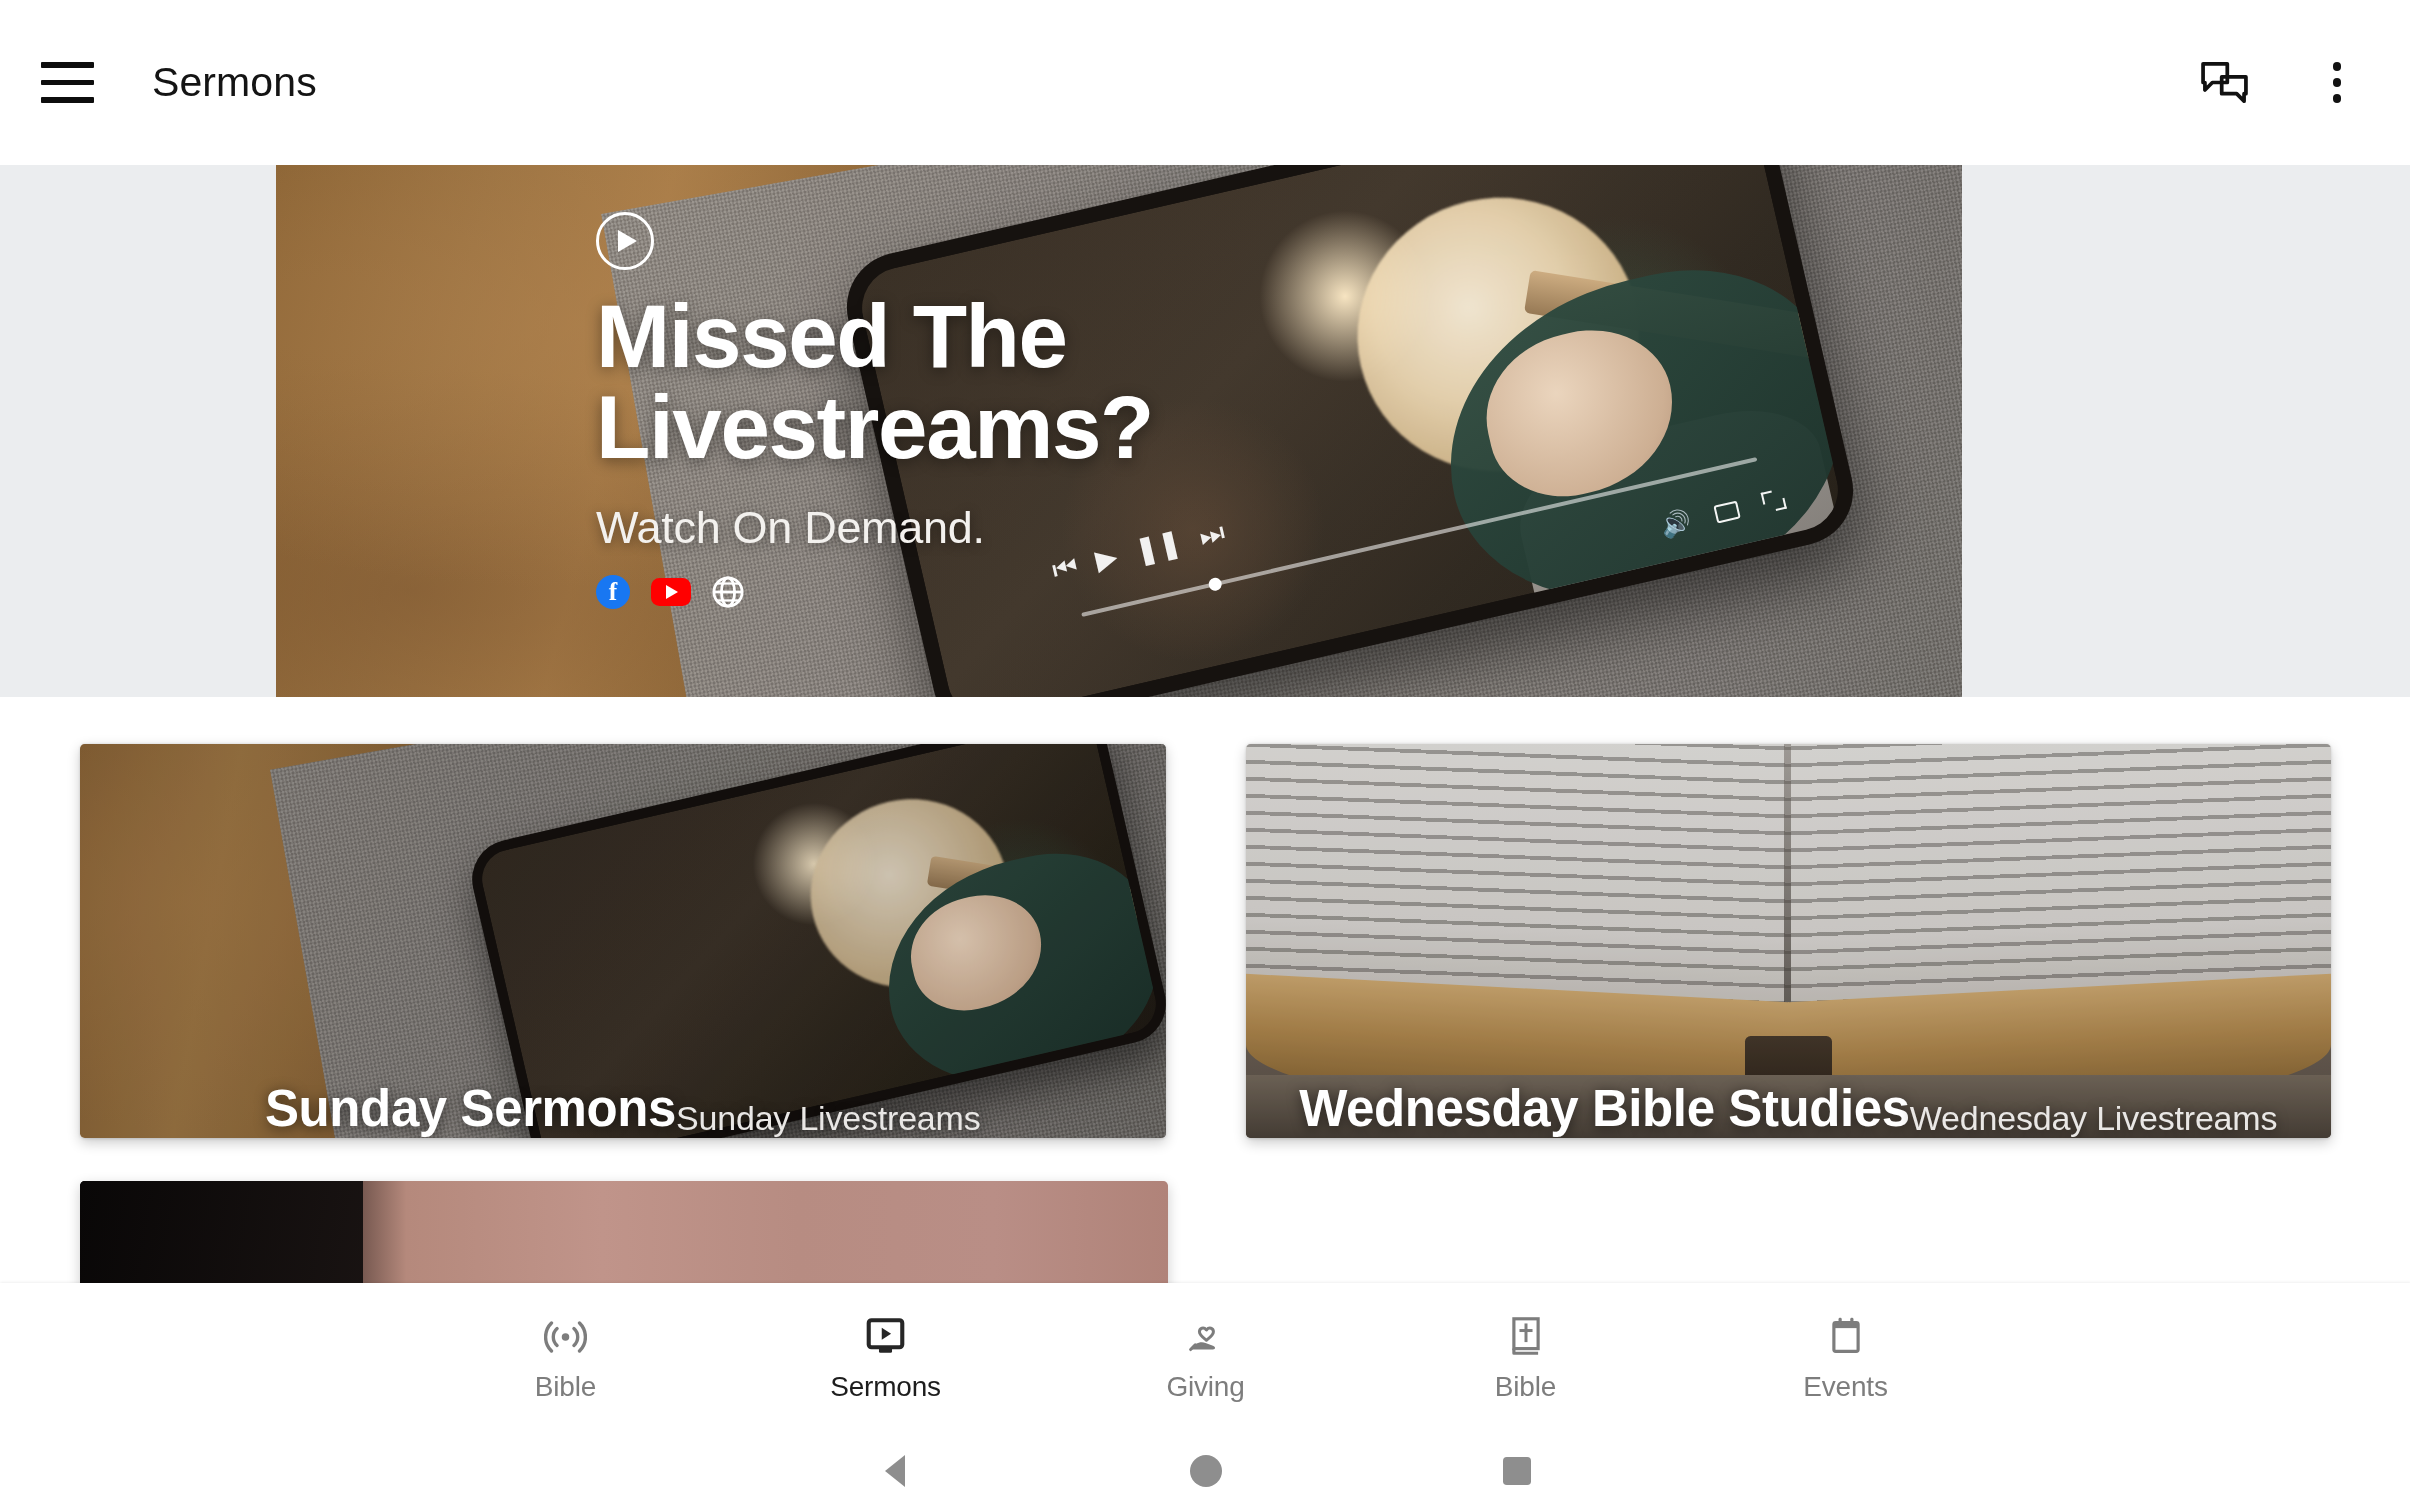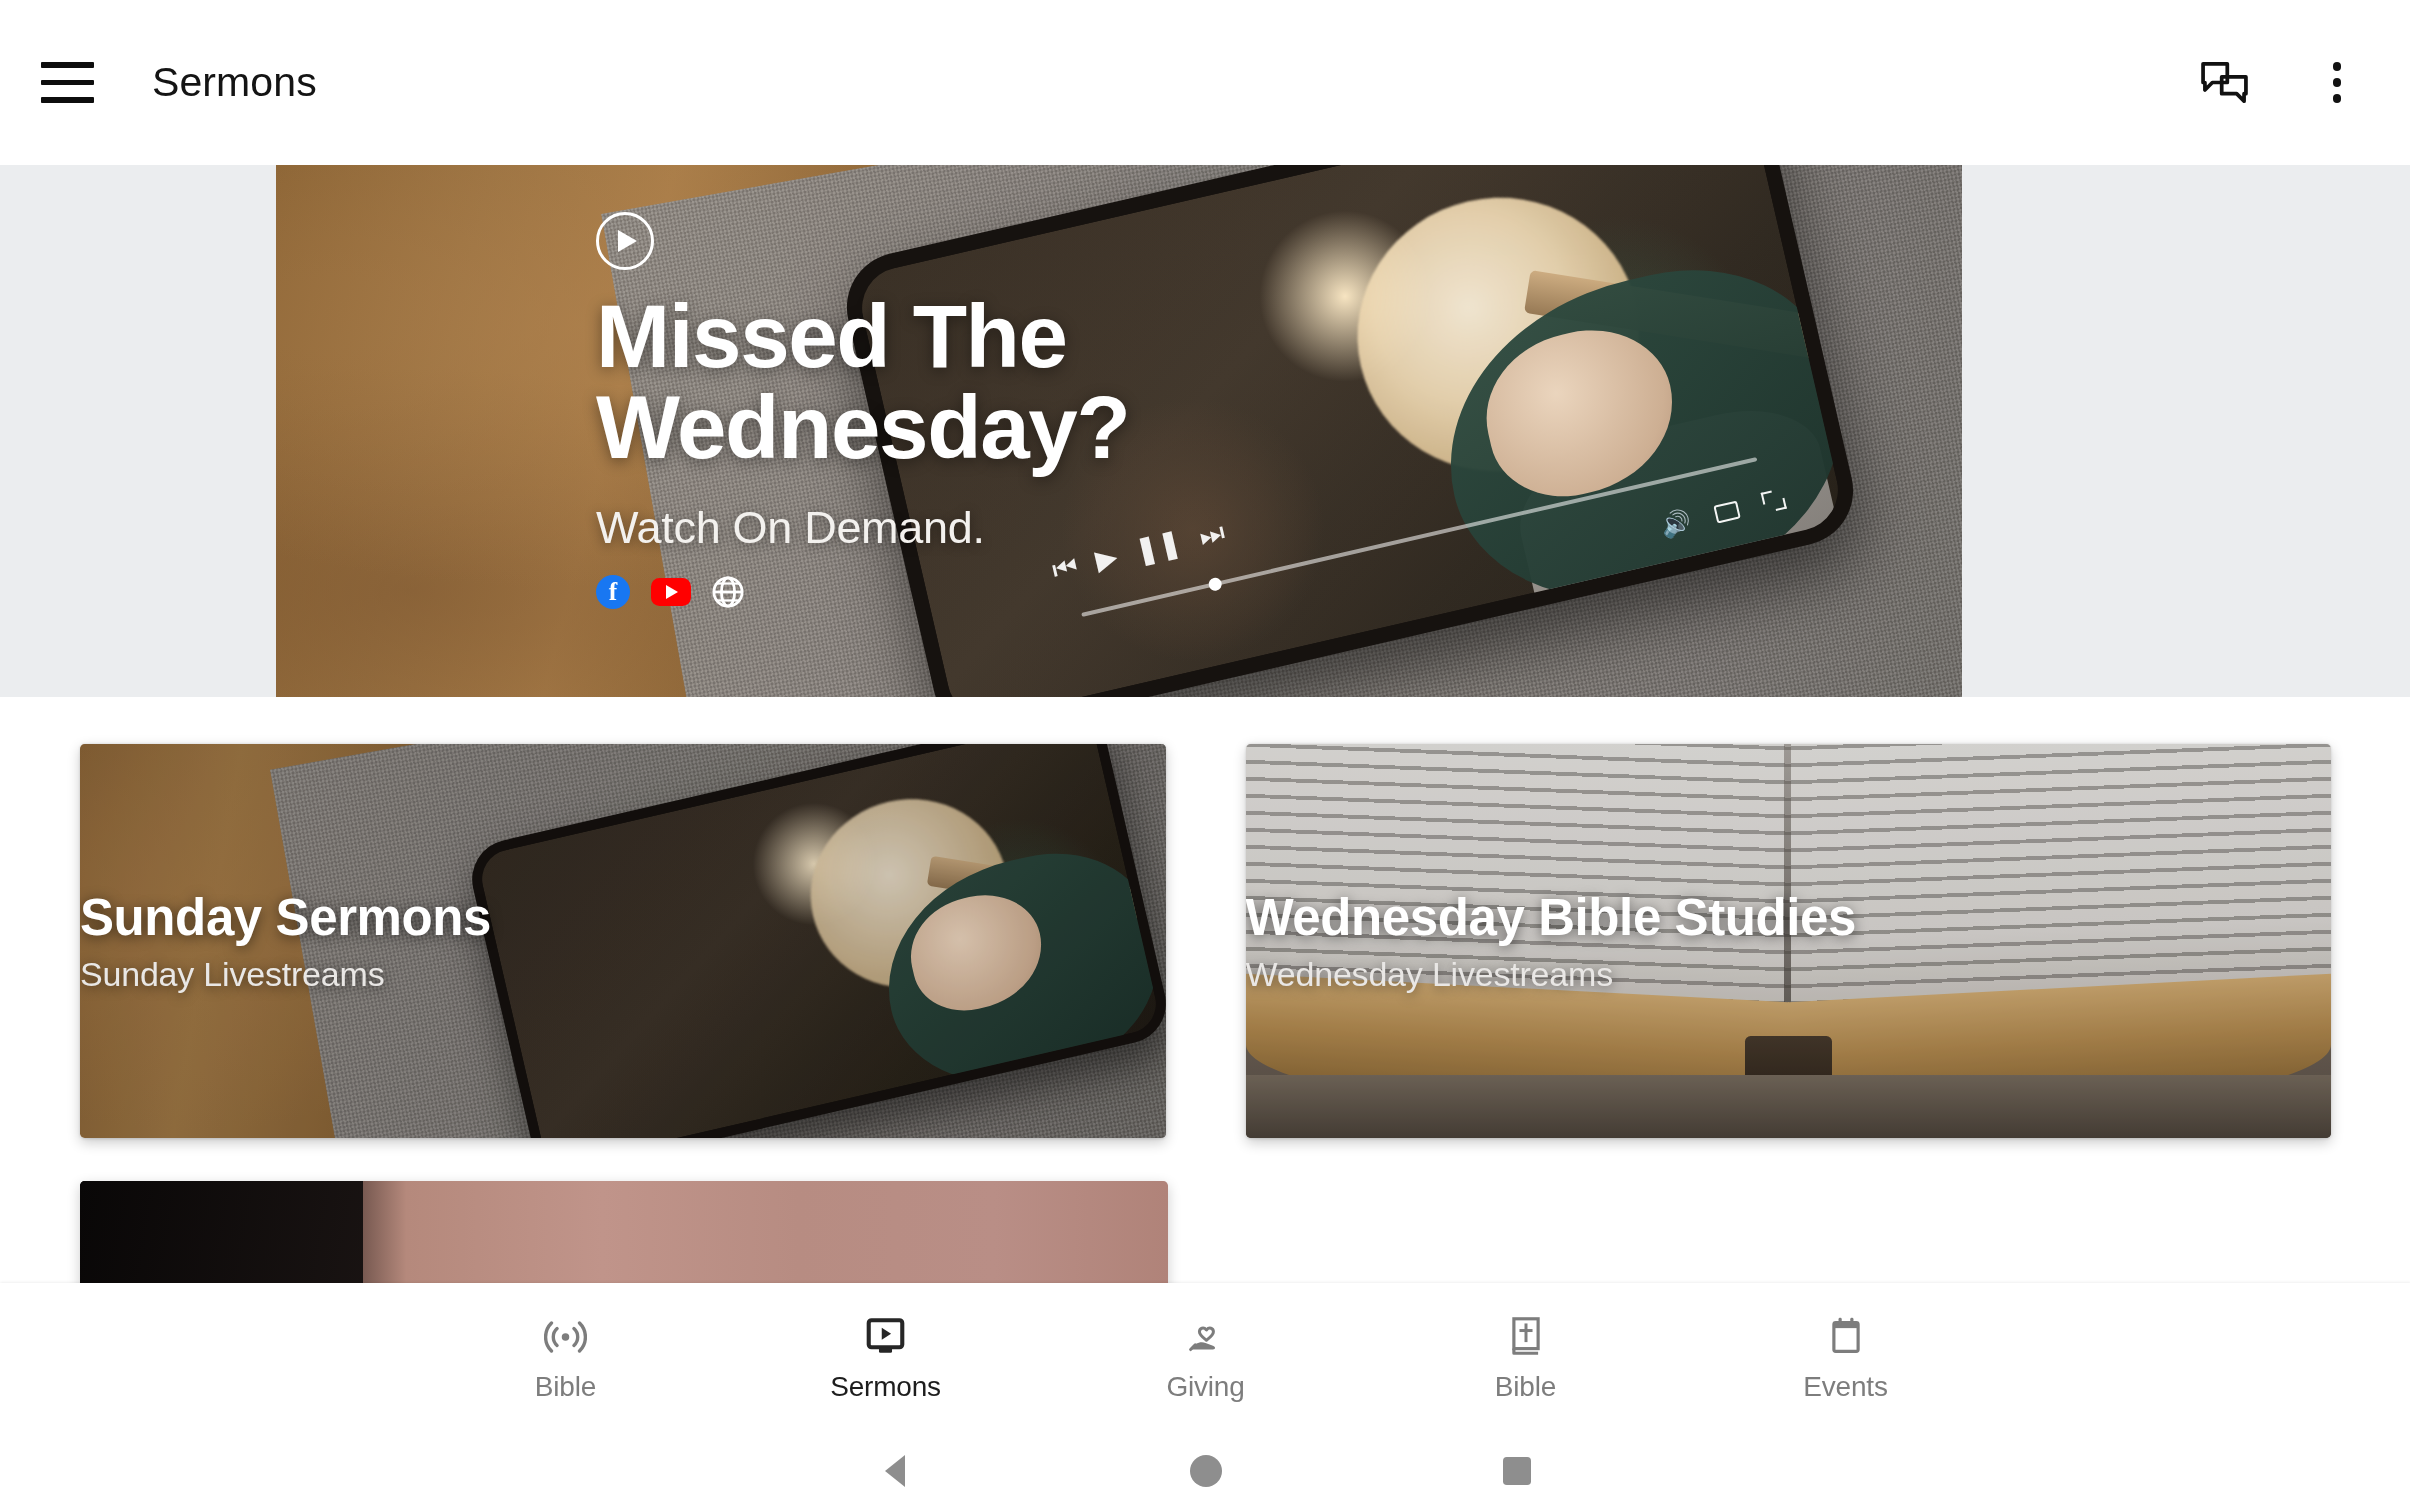--- a/index.html
+++ b/index.html
@@ -143,22 +143,22 @@
 
   
   .cards { position:absolute; left:0; top:744px; width:2411px; padding:0 80px; }
   .card-row { display:flex; gap:80px; }
   .card {
     position:relative; width:1088px; height:394px; border-radius:4.7px;
     overflow:hidden; cursor:pointer;
     box-shadow:0 4.7px 13px rgba(0,0,0,0.20), 0 0.9px 2.8px rgba(0,0,0,0.14);
   }
   .card-overlay { position:absolute; inset:0; background:rgba(0,0,0,0.13); }
-  .card-text { position:absolute; inset:0; display:flex; flex-direction:column;
-    align-items:flex-start; justify-content:center; }
+  .card-text { position:absolute; inset:0; display:flex; flex-direction:row;
+    align-items:flex-end; justify-content:center; }
   .card-title { font-size:51px; font-weight:700; color:#ffffff; letter-spacing:-0.4px;
     text-shadow:0 1.9px 13px rgba(0,0,0,0.55); }
   .card-sub { margin-top:7.5px; font-size:34px; font-weight:400; color:#e9e7e5;
     letter-spacing:-0.2px; text-shadow:0 1.9px 11.3px rgba(0,0,0,0.55); }
 
   
   .art-sermons {
     position:absolute; inset:0;
     background:
       radial-gradient(ellipse 50% 90% at 10% 40%, rgba(172,126,74,0.6), rgba(0,0,0,0) 65%),
@@ -321,21 +321,21 @@
     </div>
   </div>
 
   <div class="hero-overlay">
     <div class="hero-inner">
       <div class="play-circle">
         <i></i>
       </div>
       <div class="hero-title">
         <div>Missed The</div>
-        <div>Wednesday?</div>
+        <div>Livestreams?</div>
       </div>
       <div class="hero-sub">Watch On Demand.</div>
       <div class="social-row">
         <span class="soc">
           <span class="soc-fb">f</span>
         </span>
         <span class="soc soc-yt">
           <i></i>
         </span>
         <span class="soc">

